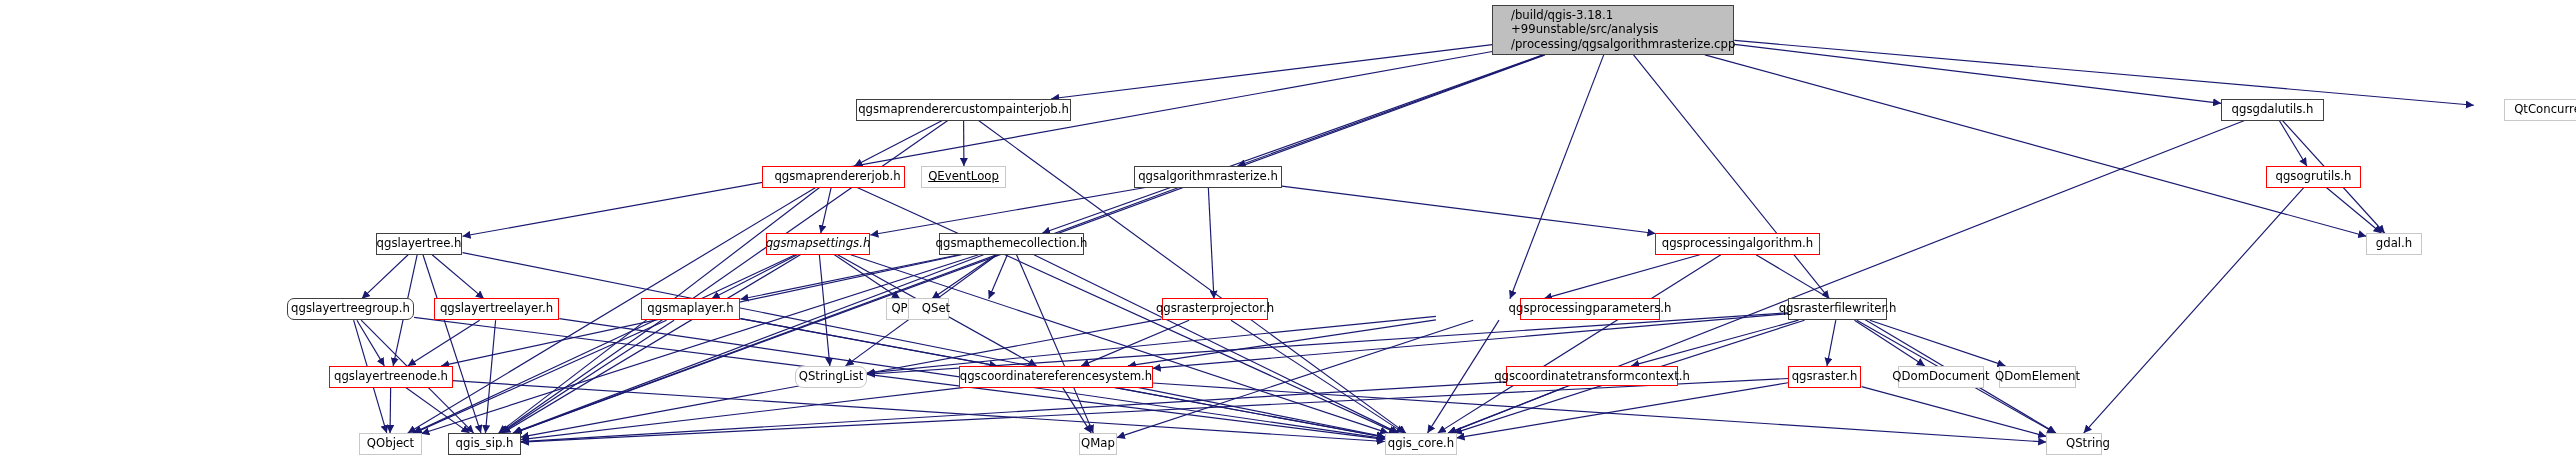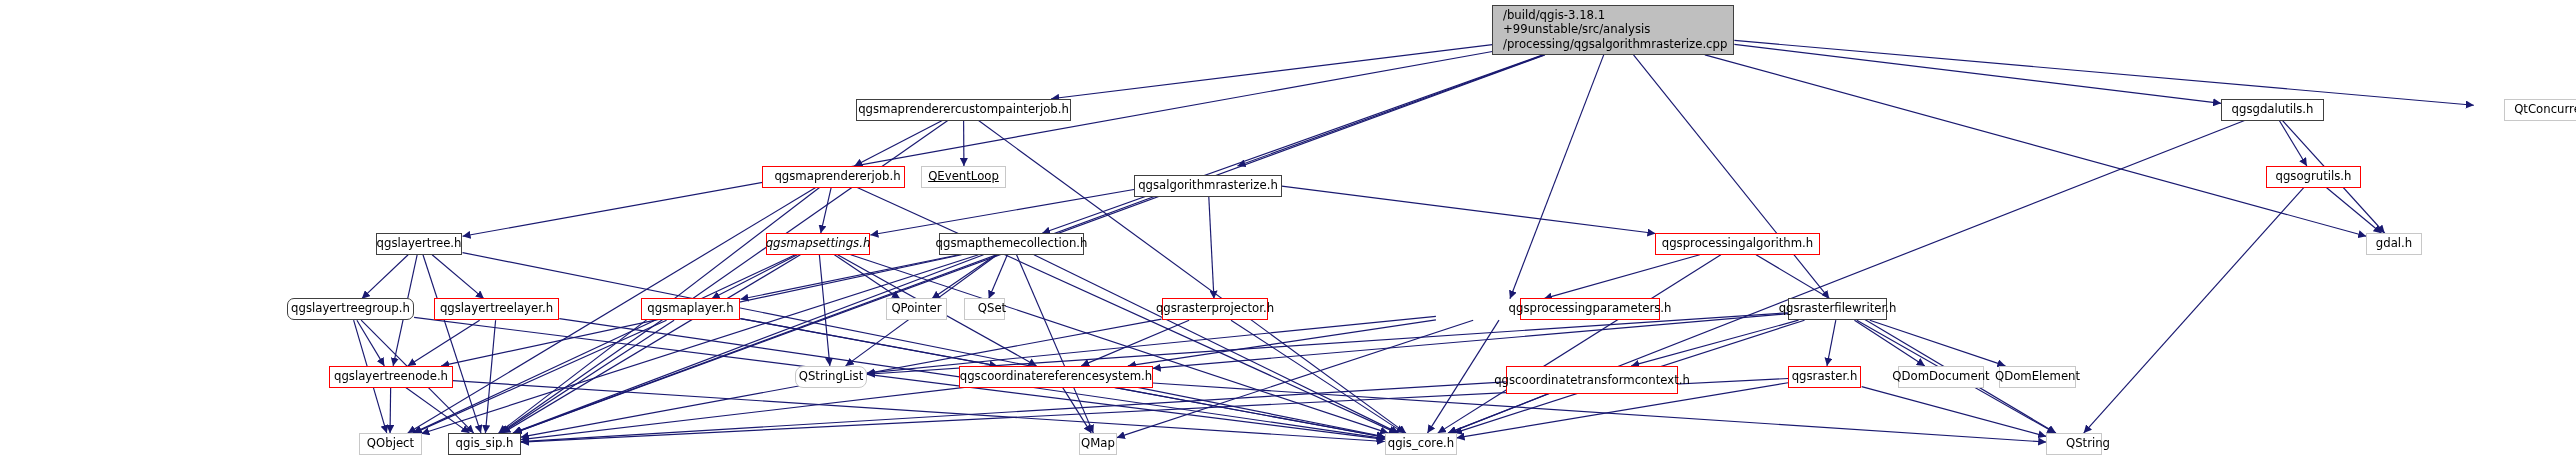--- a/index.html
+++ b/index.html
@@ -6,21 +6,21 @@
   body { width: 2576px; height: 462px; position: relative; overflow: hidden;
          font-family: "DejaVu Sans", sans-serif; }
   #edges { position: absolute; left: 0; top: 0; width: 2576px; height: 462px; }
   .node { position: absolute; box-sizing: border-box; background: #ffffff;
           font-size: 11.7px; line-height: 19px; color: #000; text-align: center;
           white-space: nowrap; display: flex; align-items: center; justify-content: center; }
   .node.doc { border: 1.3px solid #404040; cursor: pointer; }
   .node.red { border: 1.3px solid #ff0000; cursor: pointer; }
   .node.ext { border: 1.3px solid #c8c8c8; }
   .node.root { background: #bfbfbf; border: 1.3px solid #404040; text-align: left;
-               justify-content: flex-start; padding-left: 10px; line-height: 14.3px; }
+               justify-content: flex-start; padding-left: 18px; line-height: 14.3px; }
   .root-lines { display: flex; flex-direction: column; }
 </style>
 </head>
 <body>
 
 <svg id="edges" viewBox="0 0 2874 515" width="2576" height="462">
     <defs>
       <marker id="arrow" viewBox="0 0 10 10" refX="10" refY="5" markerWidth="9" markerHeight="9" markerUnits="userSpaceOnUse" orient="auto">
         <path d="M0,0 L10,5 L0,10 z" fill="#191970"></path>
       </marker>
@@ -120,40 +120,40 @@
   <div class="root-lines">
     <span>/build/qgis-3.18.1</span>
     <span>+99unstable/src/analysis</span>
     <span>/processing/qgsalgorithmrasterize.cpp</span>
   </div>
 </div>
 
 <div class="node doc" id="n-customjob" style="left:856px;top:99px;width:215px;height:21.5px;">qgsmaprenderercustompainterjob.h</div>
 <div class="node ext" id="n-eventloop" style="left:921px;top:166px;width:85px;height:21.5px;text-decoration:underline;">QEventLoop</div>
 <div class="node red" id="n-rendererjob" style="left:762px;top:166px;width:143px;height:21.5px;padding-left:8px;">qgsmaprendererjob.h</div>
-<div class="node doc" id="n-algraster" style="left:1134px;top:166px;width:148px;height:21.5px;margin-top:9px;">qgsalgorithmrasterize.h</div>
+<div class="node doc" id="n-algraster" style="left:1134px;top:166px;width:148px;height:21.5px;">qgsalgorithmrasterize.h</div>
 <div class="node doc" id="n-gdalutils" style="left:2221px;top:99px;width:103px;height:21.5px;">qgsgdalutils.h</div>
 <div class="node ext" id="n-qtconcurrent" style="left:2474px;top:99px;width:99px;height:21.5px;margin-left:30px;">QtConcurrent</div>
 <div class="node red" id="n-ogrutils" style="left:2266px;top:166px;width:95px;height:21.5px;">qgsogrutils.h</div>
 <div class="node ext" id="n-gdal" style="left:2366px;top:233px;width:56px;height:21.5px;">gdal.h</div>
 <div class="node doc" id="n-layertree" style="left:376px;top:233px;width:86px;height:21.5px;">qgslayertree.h</div>
 <div class="node red" id="n-mapsettings" style="left:766px;top:233px;width:104px;height:21.5px;font-style:italic;">qgsmapsettings.h</div>
 <div class="node doc" id="n-themecoll" style="left:939px;top:233px;width:145px;height:21.5px;">qgsmapthemecollection.h</div>
 <div class="node red" id="n-procalg" style="left:1655px;top:233px;width:165px;height:21.5px;">qgsprocessingalgorithm.h</div>
 <div class="node doc" id="n-ltgroup" style="left:287px;top:298px;width:127px;height:21.5px;border-radius:7px;">qgslayertreegroup.h</div>
 <div class="node red" id="n-ltlayer" style="left:434px;top:298px;width:125px;height:21.5px;text-align:center;">qgslayertreelayer.h</div>
 <div class="node red" id="n-maplayer" style="left:641px;top:298px;width:99px;height:21.5px;">qgsmaplayer.h</div>
 <div class="node ext" id="n-qpointer" style="left:886px;top:298px;width:61px;height:21.5px;">QPointer</div>
-<div class="node ext" id="n-qset" style="left:964px;top:298px;width:41px;height:21.5px;padding-left:15px;">QSet</div>
+<div class="node ext" id="n-qset" style="left:908px;top:298px;width:41px;height:21.5px;padding-left:15px;">QSet</div>
 <div class="node red" id="n-rasterproj" style="left:1162px;top:298px;width:106px;height:21.5px;">qgsrasterprojector.h</div>
 <div class="node red" id="n-procparams" style="left:1520px;top:298px;width:140px;height:21.5px;text-align:center;">qgsprocessingparameters.h</div>
 <div class="node doc" id="n-rasterfw" style="left:1788px;top:298px;width:99px;height:21.5px;">qgsrasterfilewriter.h</div>
 <div class="node ext" id="n-qstringlist" style="left:795px;top:366px;width:72px;height:21.5px;border-radius:8px;">QStringList</div>
 <div class="node red" id="n-crs" style="left:959px;top:366px;width:194px;height:21.5px;">qgscoordinatereferencesystem.h</div>
-<div class="node red" id="n-ctc" style="left:1506px;top:366px;width:172px;height:28px;">qgscoordinatetransformcontext.h</div>
+<div class="node red" id="n-ctc" style="left:1506px;top:366px;width:172px;height:20px;">qgscoordinatetransformcontext.h</div>
 <div class="node red" id="n-raster" style="left:1788px;top:366px;width:73px;height:21.5px;">qgsraster.h</div>
 <div class="node ext" id="n-domdoc" style="left:1898px;top:366px;width:86px;height:21.5px;">QDomDocument</div>
 <div class="node ext" id="n-domelem" style="left:1999px;top:366px;width:77px;height:21.5px;">QDomElement</div>
 <div class="node red" id="n-ltnode" style="left:329px;top:366px;width:124px;height:21.5px;">qgslayertreenode.h</div>
 <div class="node ext" id="n-qobject" style="left:359px;top:433px;width:63px;height:21.5px;">QObject</div>
 <div class="node doc" id="n-sip" style="left:448px;top:433px;width:73px;height:21.5px;">qgis_sip.h</div>
 <div class="node ext" id="n-qmap" style="left:1079px;top:433px;width:38px;height:21.5px;">QMap</div>
 <div class="node ext" id="n-core" style="left:1385px;top:433px;width:72px;height:21.5px;">qgis_core.h</div>
 <div class="node ext" id="n-qstring" style="left:2046px;top:433px;width:56px;height:21.5px;padding-left:28px;">QString</div>
 

